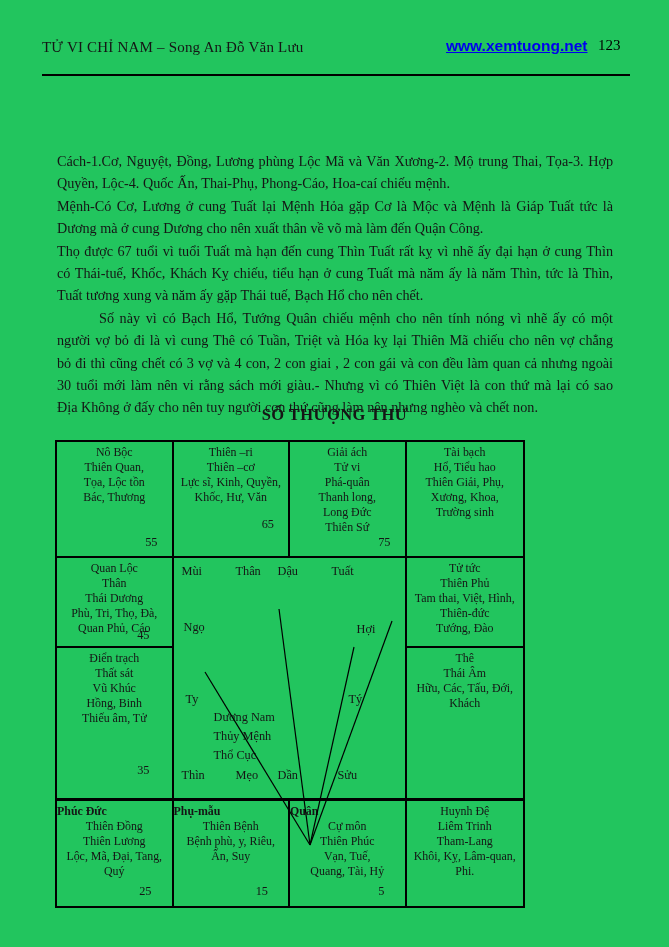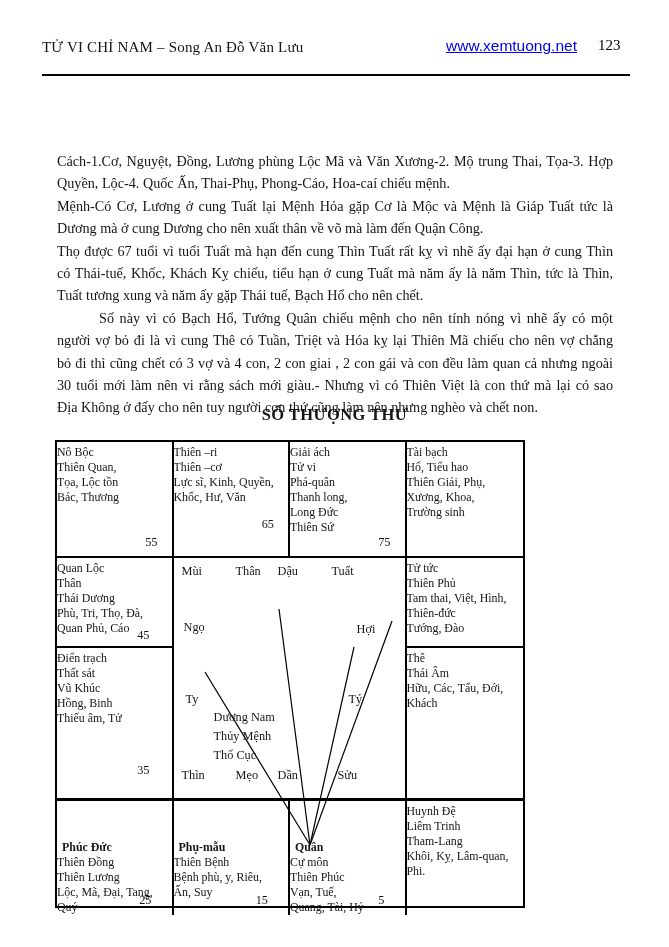--- a/index.html
+++ b/index.html
@@ -1,30 +1,30 @@
 <!DOCTYPE html>
 <html><head>
 <meta charset="utf-8">
 <style>
   html,body{margin:0;padding:0;background:#e8e8e8;}
   .page{
     position:relative;
     width:669px;height:947px;
-    background:#ffffff;
+    background:#22c55e;
     font-family:"Liberation Serif","DejaVu Serif",serif;
     color:#151515;
     margin:0 auto;
     overflow:hidden;
   }
   
   .hdr-title{position:absolute;left:42px;top:39px;font-size:15px;letter-spacing:.2px;}
   .hdr-link{
     position:absolute;left:446px;top:37px;
     font-family:"Liberation Sans","DejaVu Sans",sans-serif;
-    font-weight:normal;font-size:15.5px;
+    font-weight:bold;font-size:15.5px;
     color:#0000ee;text-decoration:underline;cursor:pointer;
   }
   .hdr-page{position:absolute;left:598px;top:37px;font-size:15px;color:#000;z-index:2;}
   .hdr-rule{position:absolute;left:42px;top:74px;width:588px;height:2px;background:#000;}
   
   .body-text{position:absolute;left:57px;top:150px;width:556px;font-size:14.2px;}
   .body-text .line{
     height:22.4px;line-height:22.4px;white-space:nowrap;
     text-align:justify;text-align-last:justify;
   }
@@ -42,22 +42,22 @@
     display:grid;
     grid-template-columns:repeat(4,1fr);
     grid-template-rows:116px 90px 153px 1fr;
     font-size:11.9px;line-height:15px;
   }
   .cell{position:relative;border-right:2px solid #000;border-bottom:2px solid #000;
         padding-top:3px;box-sizing:border-box;}
   .cell.noR{border-right:none;}
   .cell.noB{border-bottom:none;}
   .cell.thickB{border-bottom:3px solid #000;}
-  .cell-text{white-space:pre-line;}
-  .cell-title{font-weight:bold;text-align:left;padding-left:5px;line-height:15px;margin-top:36px;}
+  .cell-text{white-space:pre-line;text-align:center;}
+  .cell-title{font-weight:bold;text-align:left;line-height:15px;}
   .num{position:absolute;right:14px;bottom:6px;font-size:12.3px;}
   .n65{bottom:24px;}
   .n45{right:22px;bottom:3px;text-align:right;}
   .n35{right:22px;bottom:20px;}
   .nRow4{right:20px;bottom:7px;}
   
   .center-area{grid-column:2/4;grid-row:2/4;position:relative;padding:0;}
   .br{position:absolute;font-size:12.3px;}
   .b-mui{left:8px;top:6px}.b-than{left:62px;top:6px}.b-dau{left:104px;top:6px}.b-tuat{left:158px;top:6px}
   .b-ngo{left:10px;top:62px}.b-hoi{left:183px;top:64px}

